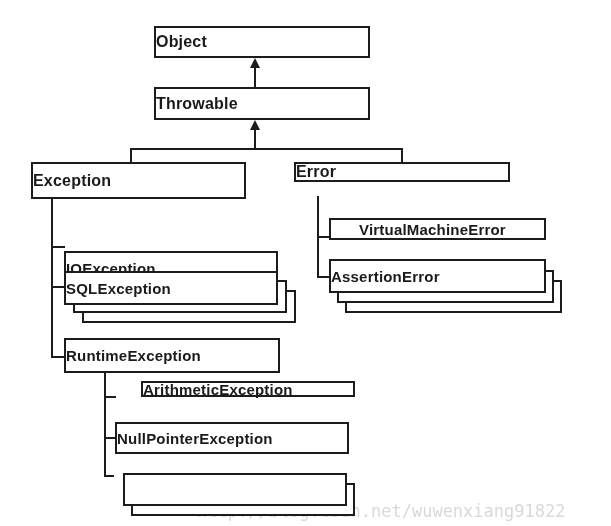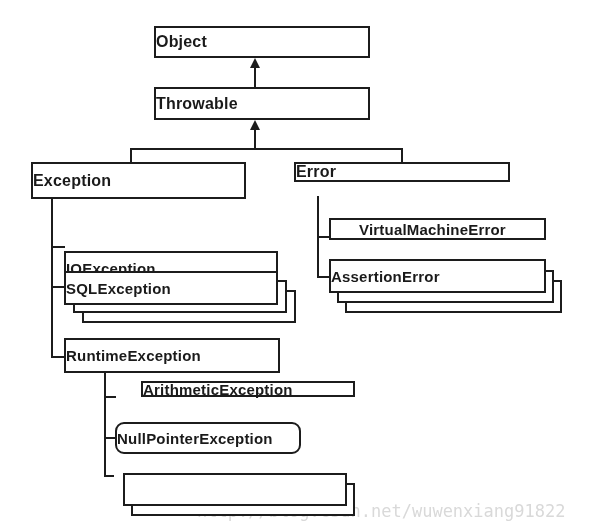--- a/index.html
+++ b/index.html
@@ -133,18 +133,18 @@
   </div>
 
   <div class="node" style="left:329px;top:259px;width:217px;height:34px;">
     <span>AssertionError</span>
   </div>
 
   <div class="node" style="left:115px;top:381px;width:214px;height:16px;margin-left:26px;">
     <span>ArithmeticException</span>
   </div>
 
-  <div class="node" style="left:115px;top:422px;width:186px;height:32px;border-radius:9px;">
+  <div class="node" style="left:115px;top:422px;width:234px;height:32px;">
     <span>NullPointerException</span>
   </div>
 
 
 </div>
 
 </body></html>

